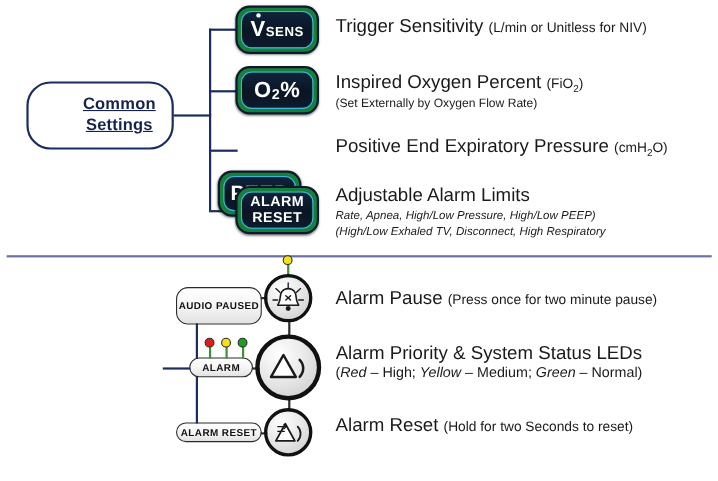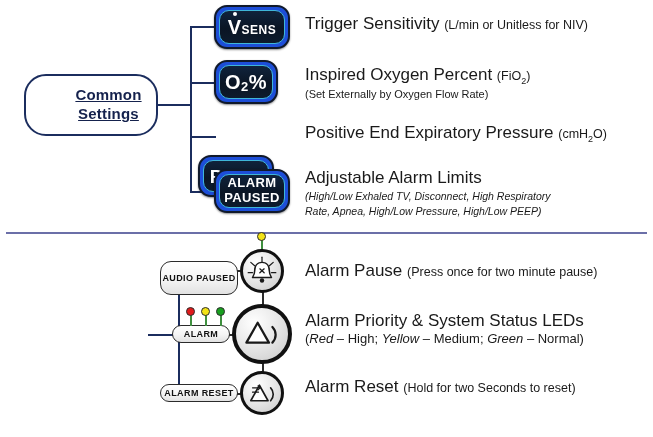--- a/index.html
+++ b/index.html
@@ -36,21 +36,21 @@
   
   .ln{position:absolute;background:#1b2d5e;}
   .ln-h{height:2px;}
   .ln-v{width:2px;}
 
   
   .key{
     position:absolute;
     box-sizing:border-box;
     border-radius:13px;
-    background:#1d4ed8;
+    background:#15803d;
     border:2px solid #10192b;
     padding:3px;
     box-shadow:0 1px 2px rgba(0,0,0,.45);
   }
   .key-inner{
     width:100%;height:100%;
     box-sizing:border-box;
     border:1.5px solid #3fb6d8;
     border-radius:10px;
     background:linear-gradient(180deg,#10233c 0%,#0a1524 55%,#0d1b2d 100%);
@@ -149,37 +149,37 @@
   <div class="ln ln-h" style="left:190px;top:82px;width:26px;"></div>
   <div class="ln ln-h" style="left:190px;top:136px;width:26px;"></div>
   <div class="ln ln-h" style="left:190px;top:191px;width:26px;"></div>
 
   <div class="key" style="left:214px;top:5px;width:76px;height:44px;">
     <div class="key-inner">
       <span class="key-txt"><span class="vdot">V</span><span class="sm">SENS</span></span>
     </div>
   </div>
 
-  <div class="key" style="left:214px;top:60px;width:64px;height:44px;">
+  <div class="key" style="left:214px;top:60px;width:76px;height:44px;">
     <div class="key-inner">
       <span class="key-txt">O<span class="sub">2</span>%</span>
     </div>
   </div>
 
   <div class="key" style="left:198px;top:115px;width:76px;height:42px;margin-top:40px;">
     <div class="key-inner">
       <span class="key-txt" style="font-size:19px;">PEEP</span>
     </div>
   </div>
 
   <div class="key" style="left:214px;top:169px;width:76px;height:44px;">
     <div class="key-inner">
       <span class="key-txt two-line">
         <span>ALARM</span><br>
-        <span>PAUSED</span>
+        <span>RESET</span>
       </span>
     </div>
   </div>
 
   <div class="desc" style="left:305px;top:14px;">
     <div class="desc-title">
       <span>Trigger Sensitivity</span>
       <span class="unit">(L/min or Unitless for NIV)</span>
     </div>
   </div>
@@ -194,22 +194,22 @@
 
   <div class="desc" style="left:305px;top:123px;">
     <div class="desc-title">
       <span>Positive End Expiratory Pressure</span>
       <span class="unit">(cmH<sub>2</sub>O)</span>
     </div>
   </div>
 
   <div class="desc" style="left:305px;top:168px;">
     <div class="desc-title">Adjustable Alarm Limits</div>
+    <div class="desc-sub ital">Rate, Apnea, High/Low Pressure, High/Low PEEP)</div>
     <div class="desc-sub ital">(High/Low Exhaled TV, Disconnect, High Respiratory</div>
-    <div class="desc-sub ital">Rate, Apnea, High/Low Pressure, High/Low PEEP)</div>
   </div>
 
   <div class="divider" style="top:232px;"></div>
 
 
   <div class="ln ln-h" style="left:148px;top:334px;width:32px;"></div>
   <div class="ln ln-v" style="left:178px;top:270px;height:124px;"></div>
   <div class="ln ln-h" style="left:178px;top:270px;width:12px;"></div>
   <div class="ln ln-h" style="left:178px;top:334px;width:12px;"></div>
   <div class="ln ln-h" style="left:178px;top:393px;width:12px;"></div>

